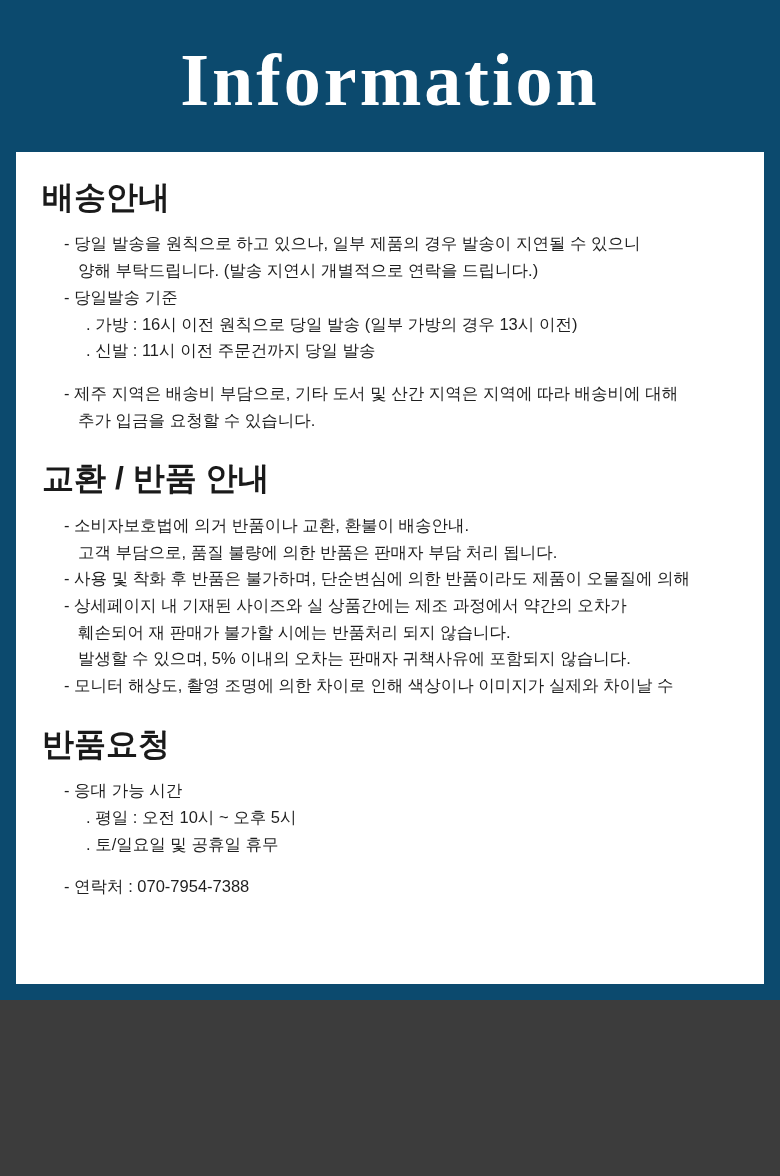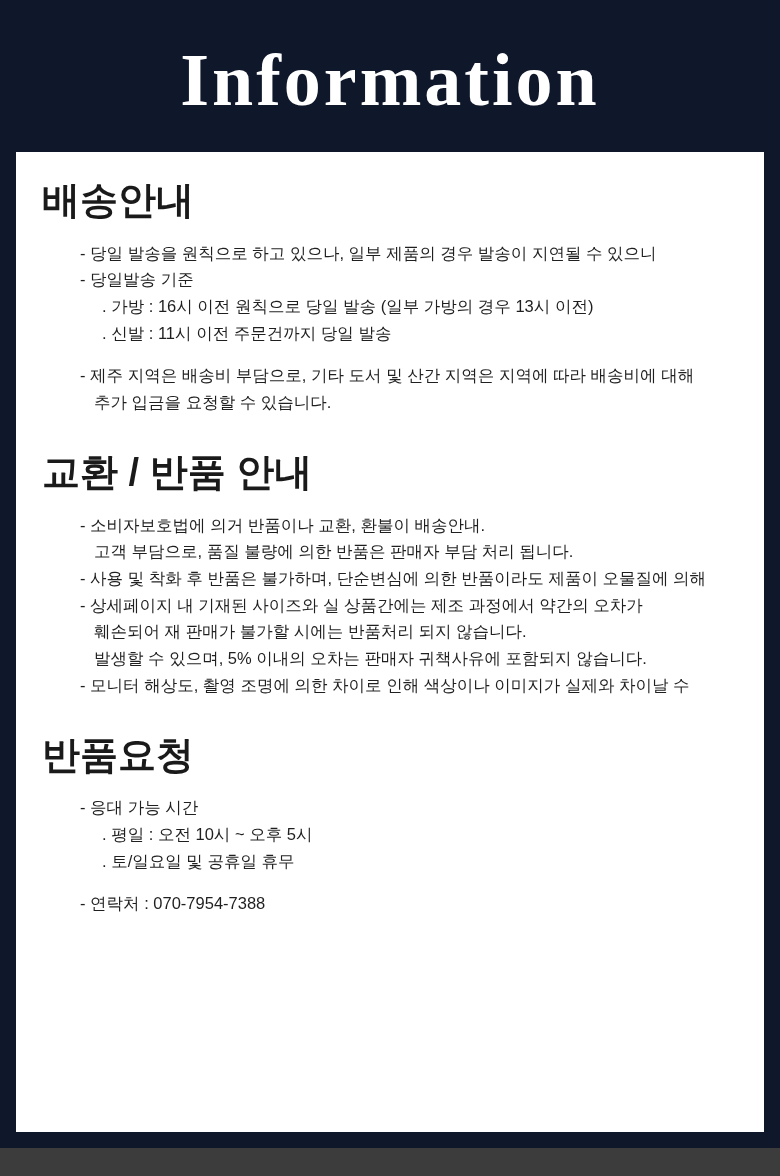--- a/index.html
+++ b/index.html
@@ -9,22 +9,22 @@
   body {
     width: 780px;
     height: 1176px;
     background: #3c3c3c;
     font-family: "Liberation Sans", sans-serif;
     overflow: hidden;
   }
   .page {
     position: relative;
     width: 780px;
-    height: 1148px;
-    background: #0f172a;
+    height: 1000px;
+    background: #0c4a6e;
     box-sizing: border-box;
   }
   .page-title {
     text-align: center;
     color: #ffffff;
     font-family: "Liberation Serif", serif;
     font-size: 74px;
     font-weight: bold;
     letter-spacing: 3px;
     padding-top: 42px;
@@ -39,31 +39,31 @@
     bottom: 16px;
     background: #ffffff;
     box-sizing: border-box;
     padding: 26px 26px 20px 26px;
     overflow: hidden;
   }
   .section {
     margin-bottom: 4px;
   }
   .section-title {
-    font-size: 38px;
+    font-size: 32px;
     font-weight: bold;
     color: #1a1a1a;
     margin: 0 0 14px 0;
     line-height: 1.2;
   }
   .section + .section .section-title {
-    margin-top: 34px;
+    margin-top: 26px;
   }
   .lines {
-    margin: 16px;
+    margin: 0;
     padding: 0;
     list-style: none;
   }
   .line {
     font-size: 16.5px;
     color: #1f1f1f;
     line-height: 1.62;
     white-space: pre-wrap;
   }
   .lvl1 { padding-left: 22px; }
@@ -77,20 +77,21 @@
 <div class="page">
 
   <div class="page-title">Information</div>
 
   <div class="panel">
     <div id="sections-root">
         <div class="section">
           <h2 class="section-title">배송안내</h2>
           <ul class="lines">
             <li class="line lvl1">- 당일 발송을 원칙으로 하고 있으나, 일부 제품의 경우 발송이 지연될 수 있으니</li>
+            <li class="line cont1">양해 부탁드립니다. (발송 지연시 개별적으로 연락을 드립니다.)</li>
             <li class="line lvl1">- 당일발송 기준</li>
             <li class="line lvl2">. 가방 : 16시 이전 원칙으로 당일 발송 (일부 가방의 경우 13시 이전)</li>
             <li class="line lvl2">. 신발 : 11시 이전 주문건까지 당일 발송</li>
             <li class="spacer"></li>
             <li class="line lvl1">- 제주 지역은 배송비 부담으로, 기타 도서 및 산간 지역은 지역에 따라 배송비에 대해</li>
             <li class="line cont1">추가 입금을 요청할 수 있습니다.</li>
           </ul>
         </div>
         <div class="section">
           <h2 class="section-title">교환 / 반품 안내</h2>

